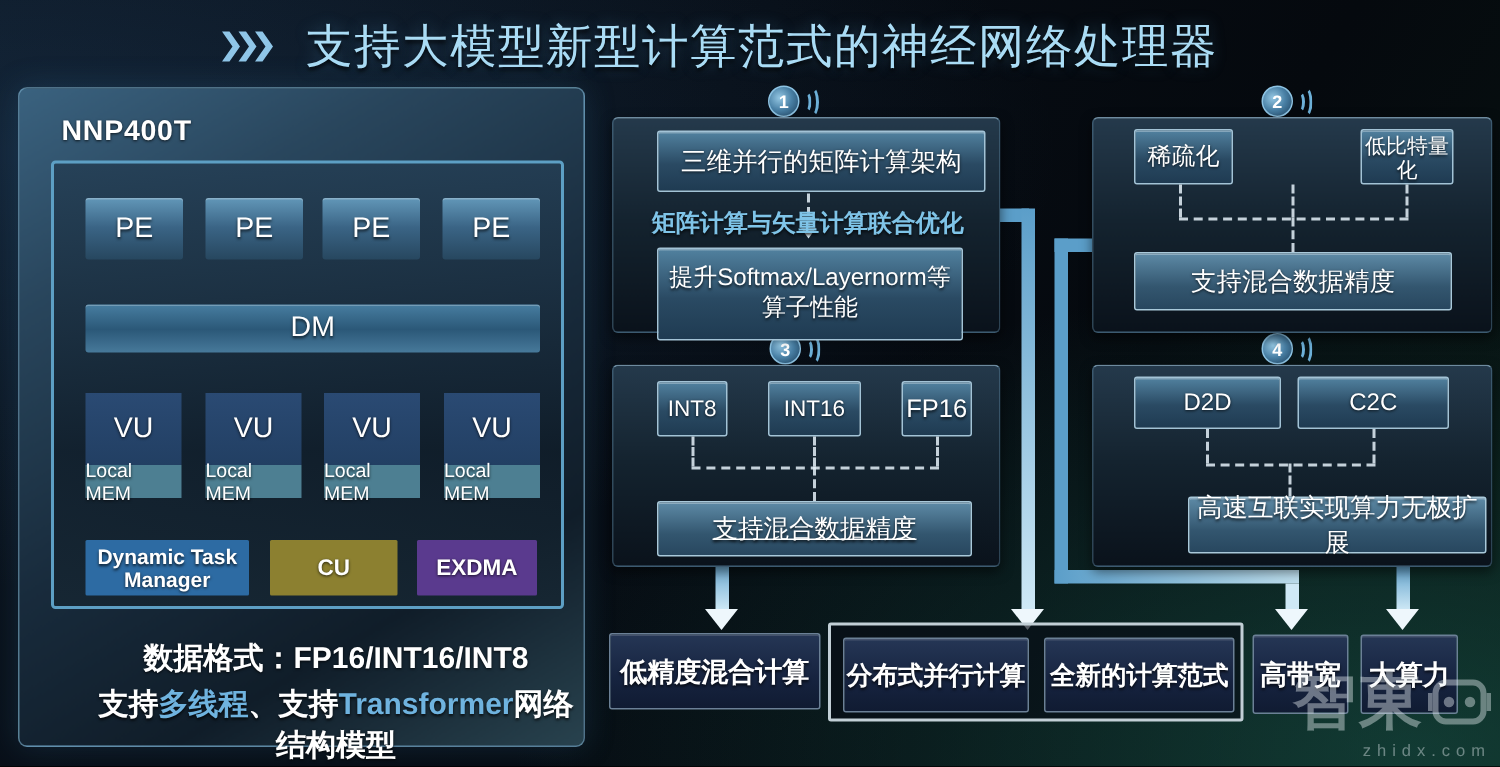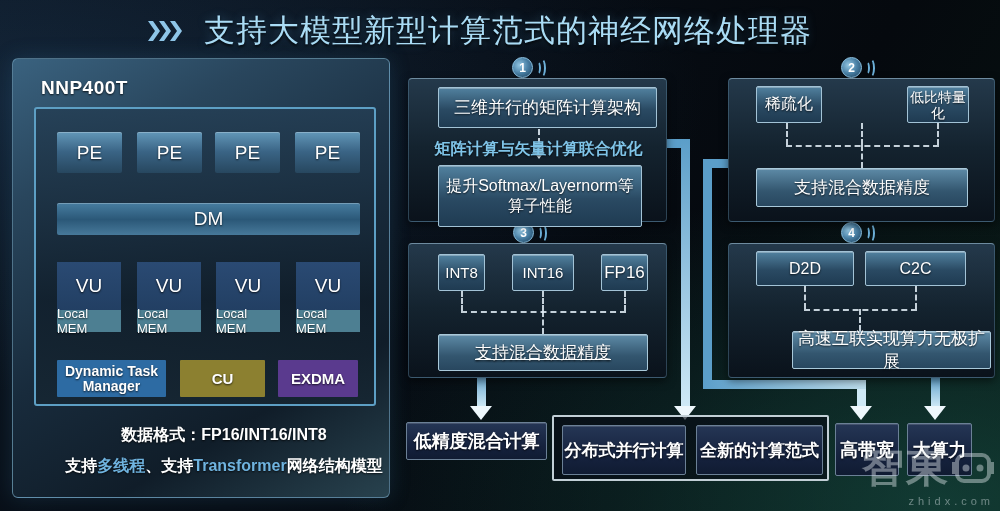--- a/index.html
+++ b/index.html
@@ -33,21 +33,21 @@
     background:linear-gradient(180deg,#6297b8 0%,#3a6485 48%,#27475f 100%);
     box-shadow:inset 0 1px 0 rgba(255,255,255,0.25);text-align:center; }
   .dm-box{ left:21px; top:94px; width:303px; height:32px; border-radius:2px; font-size:19px;
     background:linear-gradient(180deg,#477da0 0%,#2b5878 52%,#47799a 100%);
     box-shadow:inset 0 1px 0 rgba(255,255,255,0.25); }
   .vu-col{ top:153px; width:64px; height:70px; display:flex; flex-direction:column; }
   .vu-top{ height:48px; font-size:19px; background:linear-gradient(180deg,#2a4a73 0%,#223f63 100%);
     display:flex; align-items:center; justify-content:center; }
   .vu-mem{ height:22px; font-size:13px; background:#4d7f92; display:flex; align-items:center; justify-content:center; }
   .ctrl-box{ top:251px; height:37px; border-radius:1px; font-size:14px; line-height:15px; font-weight:bold; }
-  .note-line{ left:0; width:378px; text-align:center; font-size:16px; font-weight:bold;padding-left:44px; }
+  .note-line{ left:0; width:378px; text-align:center; font-size:20px; font-weight:bold;padding-left:44px; }
   .hl{ color:#6fb3df; }
 
   
   .badge{ display:flex; align-items:center; }
   .badge-c{ width:21px; height:21px; border-radius:50%; font-size:12px; font-weight:bold;
     background:radial-gradient(circle at 35% 38%, #93c6e2 0%, #4a81a6 48%, #1d4260 100%);
     border:1px solid #8ec4e4; display:flex; align-items:center; justify-content:center; }
   .arc{ width:7px; height:14px; border:2px solid transparent; border-right-color:#6db0d8; border-radius:50%; margin-left:1px; }
   .arc.big{ width:9px; height:20px; margin-left:-4px; }
 
@@ -211,21 +211,21 @@
   <div class="abs panel" style="left:728px; top:243px; width:267px; height:135px;">
     <div class="abs flexc steel-box ts" style="left:27px; top:7px; width:98px; height:35px; font-size:16px;">D2D</div>
     <div class="abs flexc steel-box ts" style="left:136px; top:7px; width:101px; height:35px; font-size:16px;">C2C</div>
     <div class="abs dash-v" style="left:75px; top:42px; height:23px;"></div>
     <div class="abs dash-v" style="left:186px; top:42px; height:23px;"></div>
     <div class="abs dash-h" style="left:75px; top:65px; width:113px;"></div>
     <div class="abs dash-v" style="left:130px; top:65px; height:22px;"></div>
     <div class="abs flexc result-box ts" style="left:27px; top:87px; width:199px; height:38px; font-size:17px;margin-left:36px;">高速互联实现算力无极扩展</div>
   </div>
 
-  <div class="abs flexc dark-box ts" style="left:406px; top:422px; width:141px; height:38px;">低精度混合计算</div>
+  <div class="abs flexc dark-box ts" style="left:406px; top:422px; width:141px; height:51px;">低精度混合计算</div>
   <div class="abs group">
     <div class="abs flexc dark-box ts" style="left:8px; top:8px; width:124px; height:50px; font-size:17px;">分布式并行计算</div>
     <div class="abs flexc dark-box ts" style="left:142px; top:8px; width:127px; height:50px; font-size:17px;">全新的计算范式</div>
   </div>
   <div class="abs flexc dark-box ts" style="left:835px; top:423px; width:64px; height:53px;">高带宽</div>
   <div class="abs flexc dark-box ts" style="left:907px; top:423px; width:65px; height:53px;">大算力</div>
 
   <div class="abs wm">
     <div class="wm-row">
       <span class="wm-chars">智東</span>

